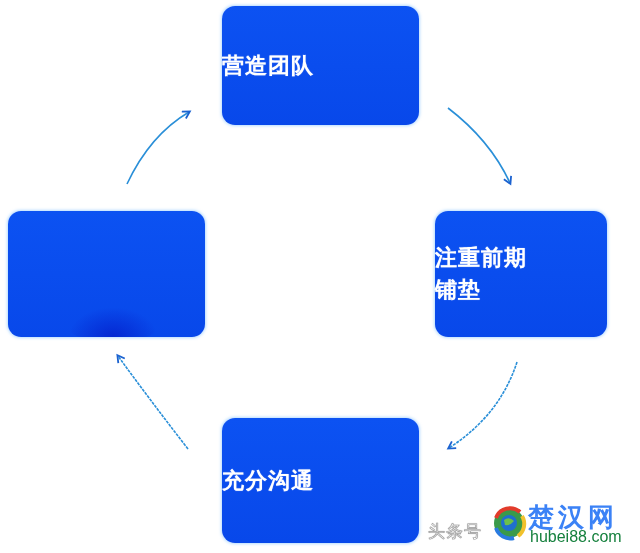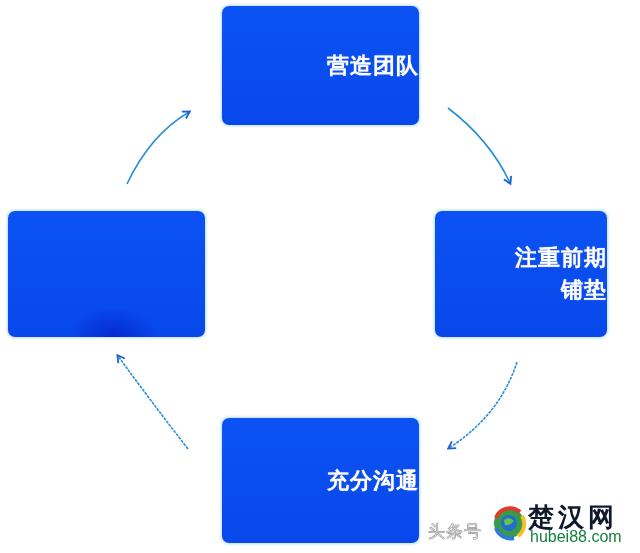--- a/index.html
+++ b/index.html
@@ -11,25 +11,25 @@
       width: 640px;
       height: 553px;
       position: relative;
       overflow: hidden;
       font-family: "DejaVu Sans", sans-serif;
     }
     .node {
       position: absolute;
       background: #0a4ef0;
       background: linear-gradient(180deg, #0c52f2 0%, #0848ea 100%);
-      border-radius: 7px;
+      border-radius: 13px;
       box-shadow: 0 0 3px 1px rgba(120, 190, 255, 0.55);
       display: flex;
       flex-direction: column;
-      align-items: flex-end;
+      align-items: flex-start;
       justify-content: center;
       color: #ffffff;
       font-weight: bold;
       font-size: 22px;
       line-height: 32px;
       letter-spacing: 1px;
       text-align: center;
       text-shadow: 0 0 1px rgba(255,255,255,0.6);
     }
     .node span { display: block; }
@@ -71,21 +71,21 @@
       top: -16px;
       width: 38px;
       height: 38px;
     }
     .wm-brand {
       position: absolute;
       left: 100px;
       top: -20px;
       font-size: 26px;
       font-weight: bold;
-      color: #0f172a;
+      color: #3b82f6;
       letter-spacing: 4px;
       white-space: nowrap;
     }
     .wm-domain {
       position: absolute;
       left: 102px;
       top: 8px;
       font-size: 16px;
       color: #15803d;
       white-space: nowrap;

